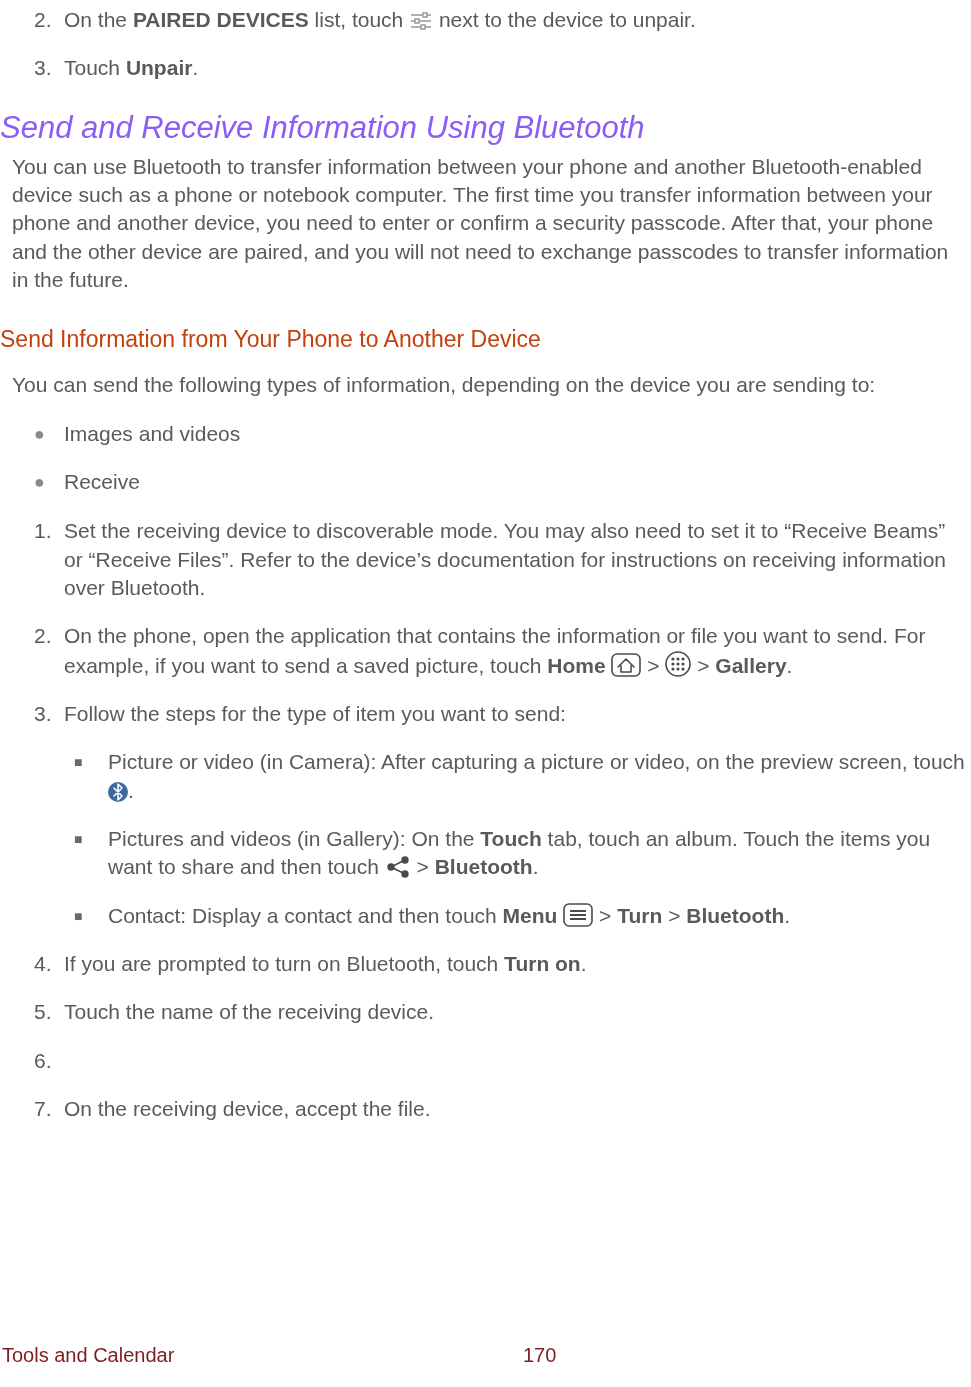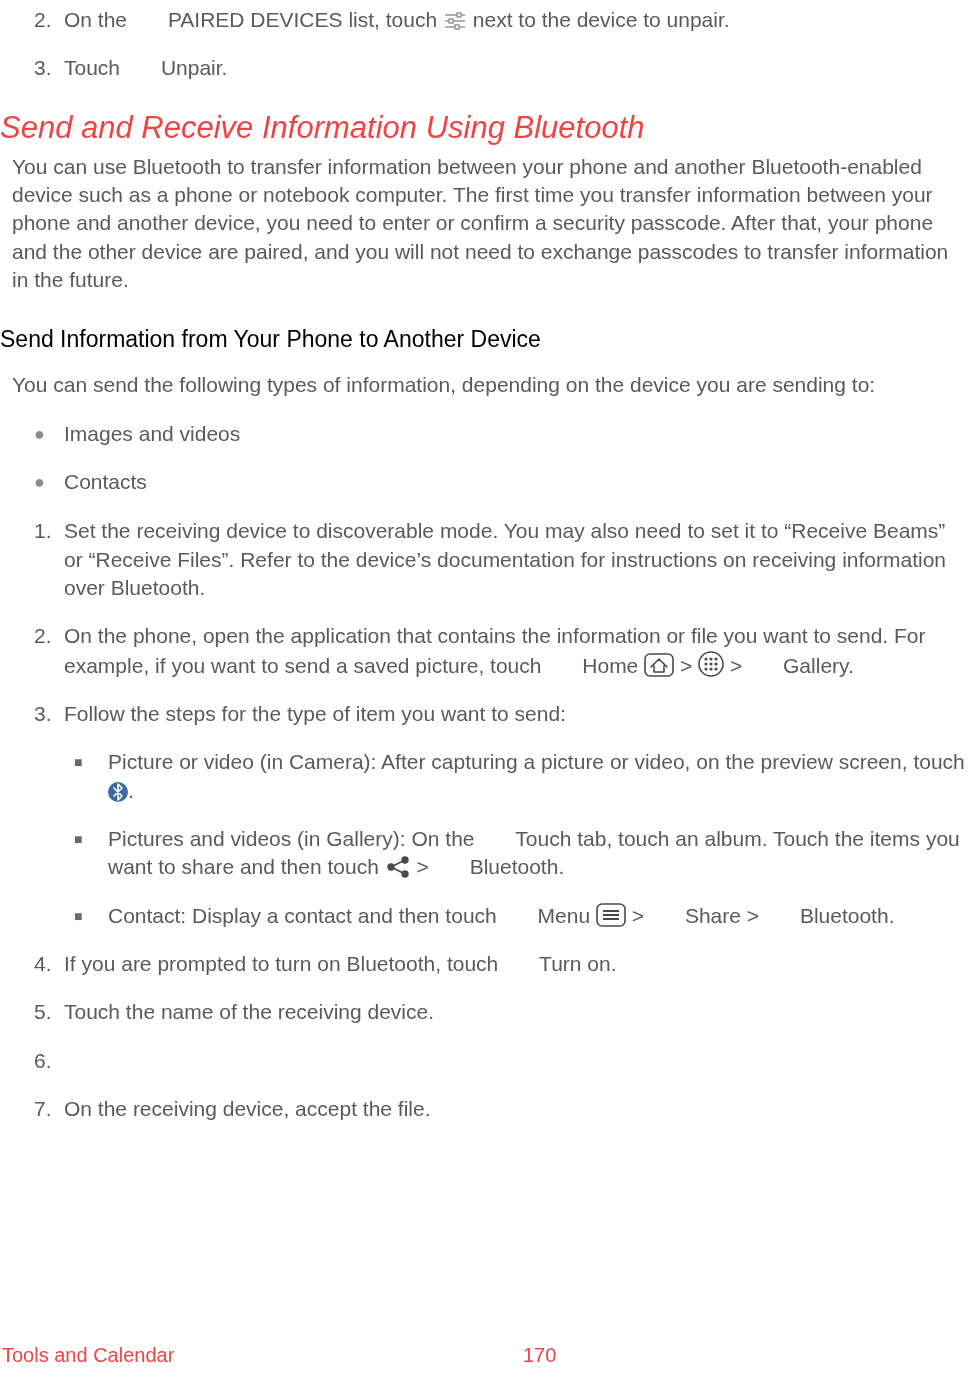--- a/index.html
+++ b/index.html
@@ -48,45 +48,45 @@
     display: flex;
     padding: 6px 0 14px 74px;
   }
   .li-sub .bullet {
     width: 34px;
     flex: 0 0 34px;
     color: #6a6a6a;
     font-size: 14px;
     line-height: 2.0;
   }
-  .bold { font-weight: 400; color: #5a5a5a; margin-left: 35px; }
+  .bold { font-weight: 700; color: #5a5a5a; }
   .h2 {
     font-style: italic;
-    color: #ef4444;
+    color: #8b5cf6;
     font-size: 31px;
     padding: 4px 0 2px 0;
     margin: 6px 0 0 0;
     font-weight: 400;
   }
   .h3 {
-    color: #000000;
+    color: #c2410c;
     font-size: 23px;
     padding: 10px 0 8px 0;
     margin: 6px 0 6px 0;
     font-weight: 400;
   }
   .para {
     padding: 2px 0 14px 12px;
   }
   .footer {
     position: absolute;
     bottom: 18px;
     left: 0;
     right: 14px;
-    color: #ef4444;
+    color: #7f1d1d;
     font-size: 20px;
     display: flex;
     align-items: flex-end;
   }
   .footer .left { flex: 0 0 auto; padding-left: 2px; }
   .footer .center { flex: 1; text-align: center; padding-right: 52px;}
   .inline-icon {
     display: inline-block;
     vertical-align: -4px;
   }
@@ -127,21 +127,21 @@
     <div class="h3">Send Information from Your Phone to Another Device</div>
 
     <div class="para">You can send the following types of information, depending on the device you are sending to:</div>
 
     <div class="li-bulleted">
       <div class="bullet">●</div>
       <div class="li-body">Images and videos</div>
     </div>
     <div class="li-bulleted">
       <div class="bullet">●</div>
-      <div class="li-body">Contacts</div>
+      <div class="li-body">Receive</div>
     </div>
 
     <div class="li-numbered">
       <div class="li-num">1.</div>
       <div class="li-body">Set the receiving device to discoverable mode. You may also need to set it to “Receive Beams” or “Receive Files”. Refer to the device’s documentation for instructions on receiving information over Bluetooth.</div>
     </div>
 
     <div class="li-numbered">
       <div class="li-num">2.</div>
       <div class="li-body">
@@ -198,21 +198,21 @@
 
     <div class="li-sub">
       <div class="bullet">■</div>
       <div class="li-body">
         <span>Contact: Display a contact and then touch </span><span class="bold">Menu</span>
         <span class="inline-icon"><svg width="30" height="24" viewBox="0 0 30 24">
               <rect x="1" y="1" width="28" height="22" rx="5" ry="5" fill="none" stroke="#4a4a4a" stroke-width="1.6"></rect>
               <line x1="7" y1="8" x2="23" y2="8" stroke="#4a4a4a" stroke-width="2"></line>
               <line x1="7" y1="12" x2="23" y2="12" stroke="#4a4a4a" stroke-width="2"></line>
               <line x1="7" y1="16" x2="23" y2="16" stroke="#4a4a4a" stroke-width="2"></line>
-            </svg></span><span> &gt; </span><span class="bold">Share</span><span> &gt; </span><span class="bold">Bluetooth</span><span>.</span>
+            </svg></span><span> &gt; </span><span class="bold">Turn</span><span> &gt; </span><span class="bold">Bluetooth</span><span>.</span>
       </div>
     </div>
 
     <div class="li-numbered">
       <div class="li-num">4.</div>
       <div class="li-body">
         <span>If you are prompted to turn on Bluetooth, touch </span><span class="bold">Turn on</span><span>.</span>
       </div>
     </div>
 

